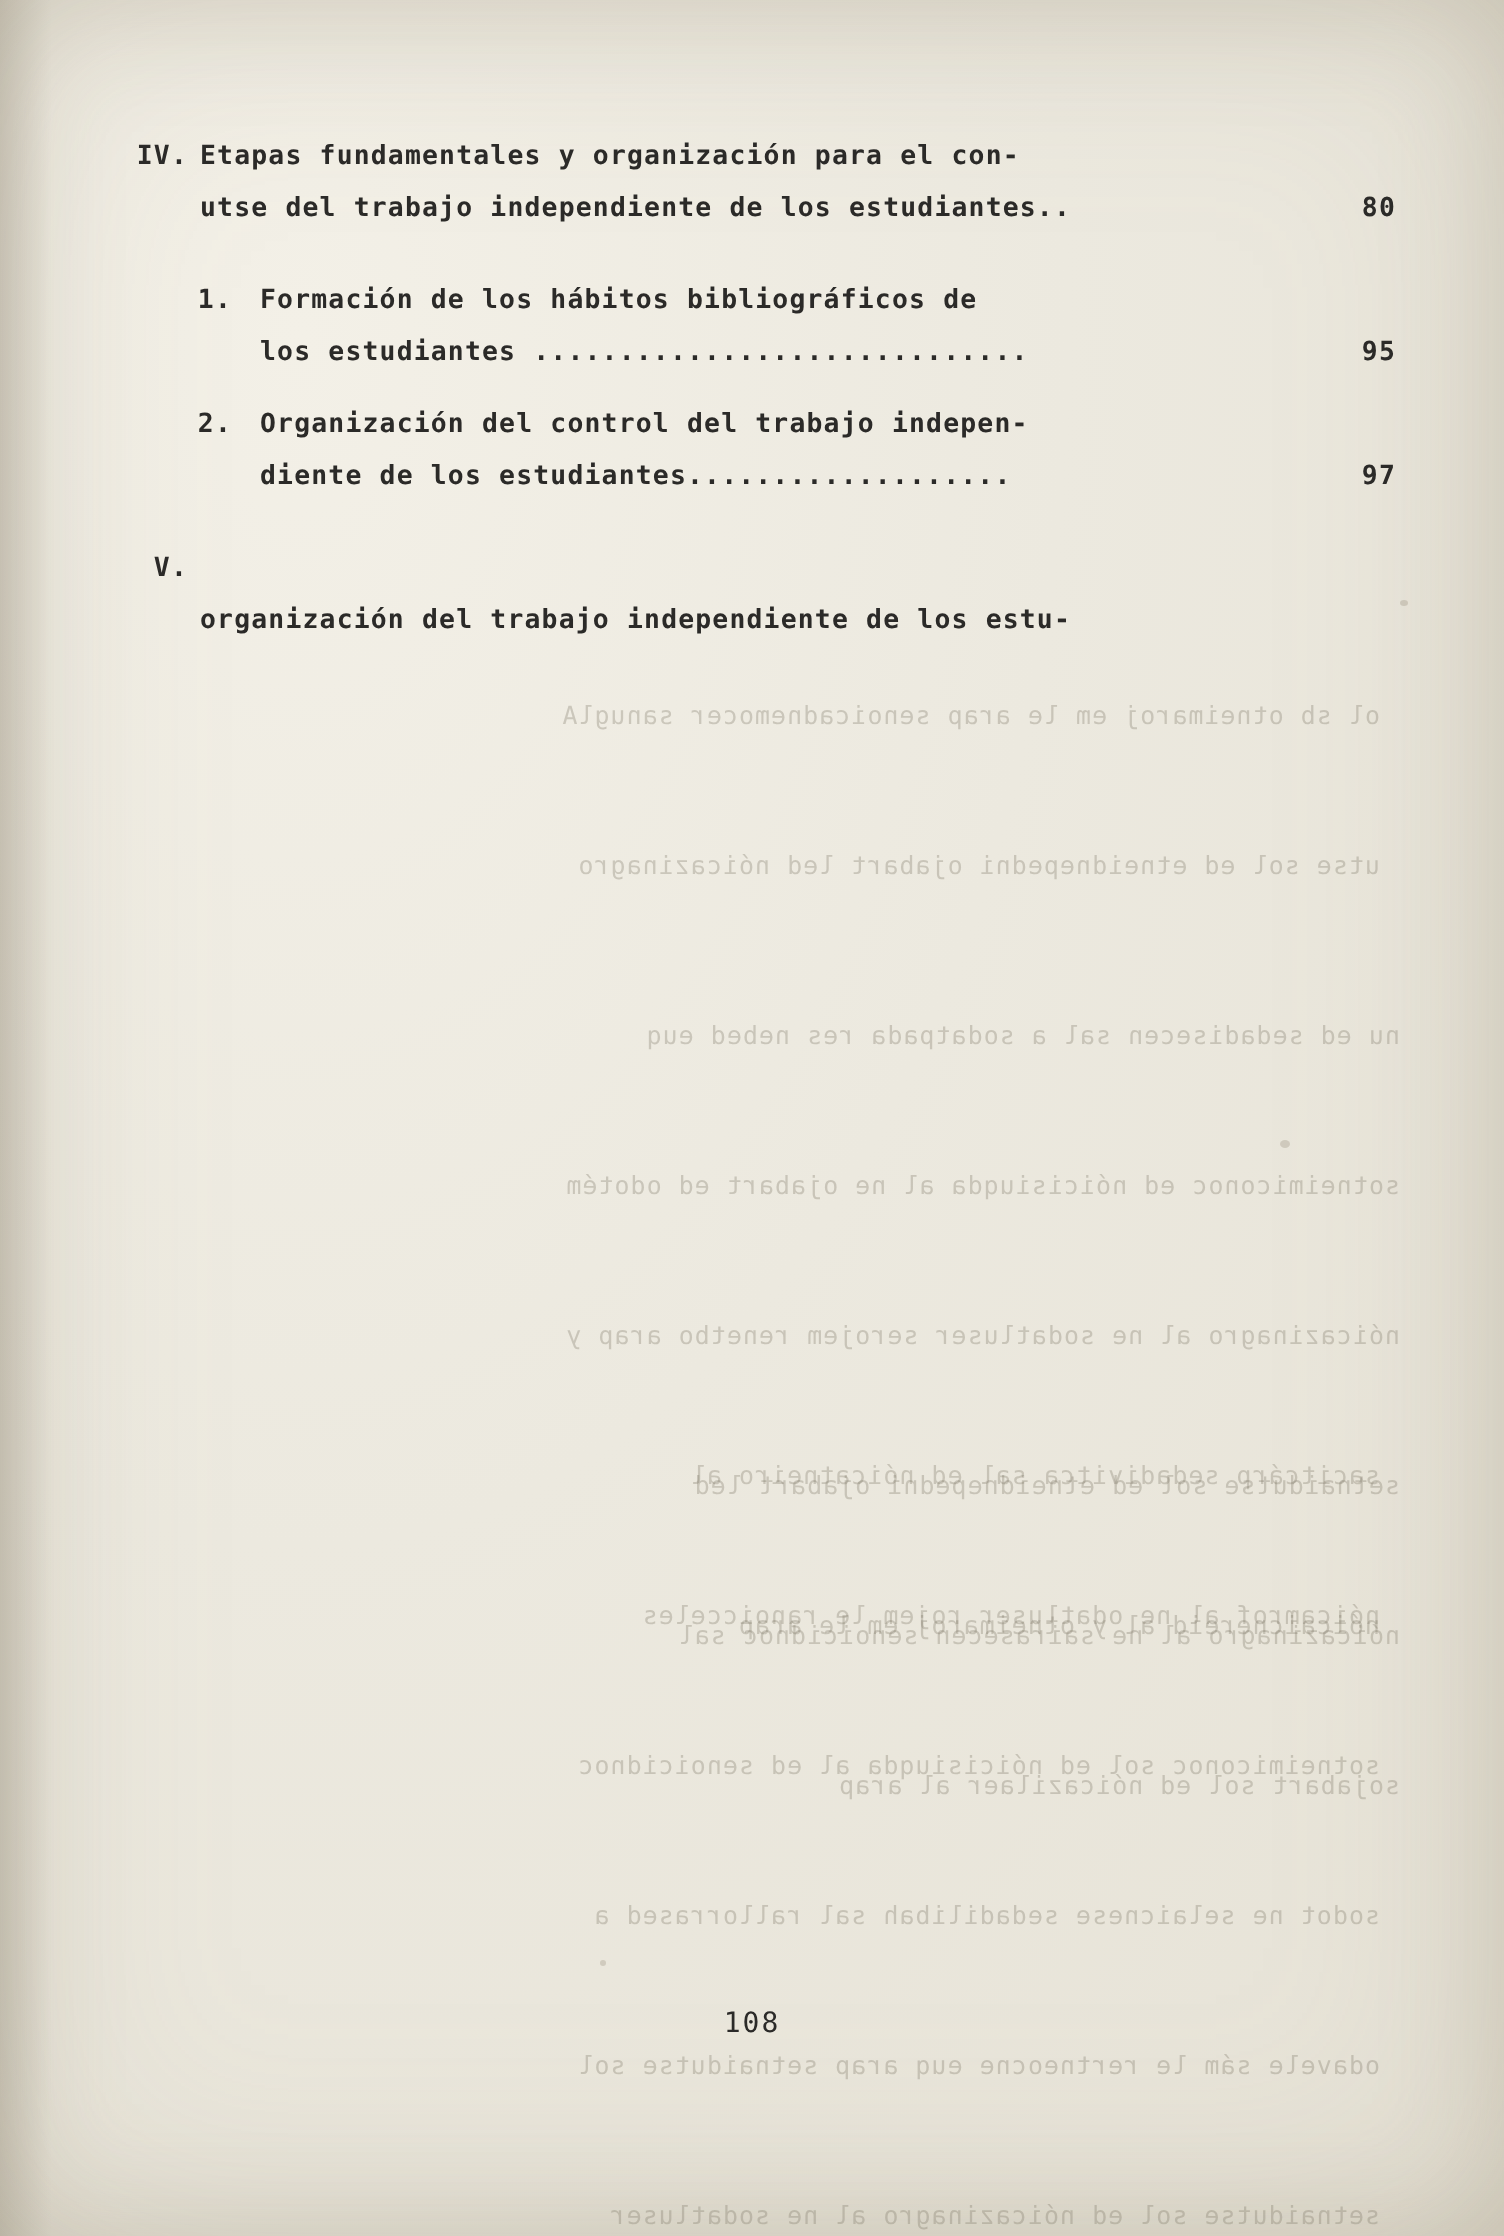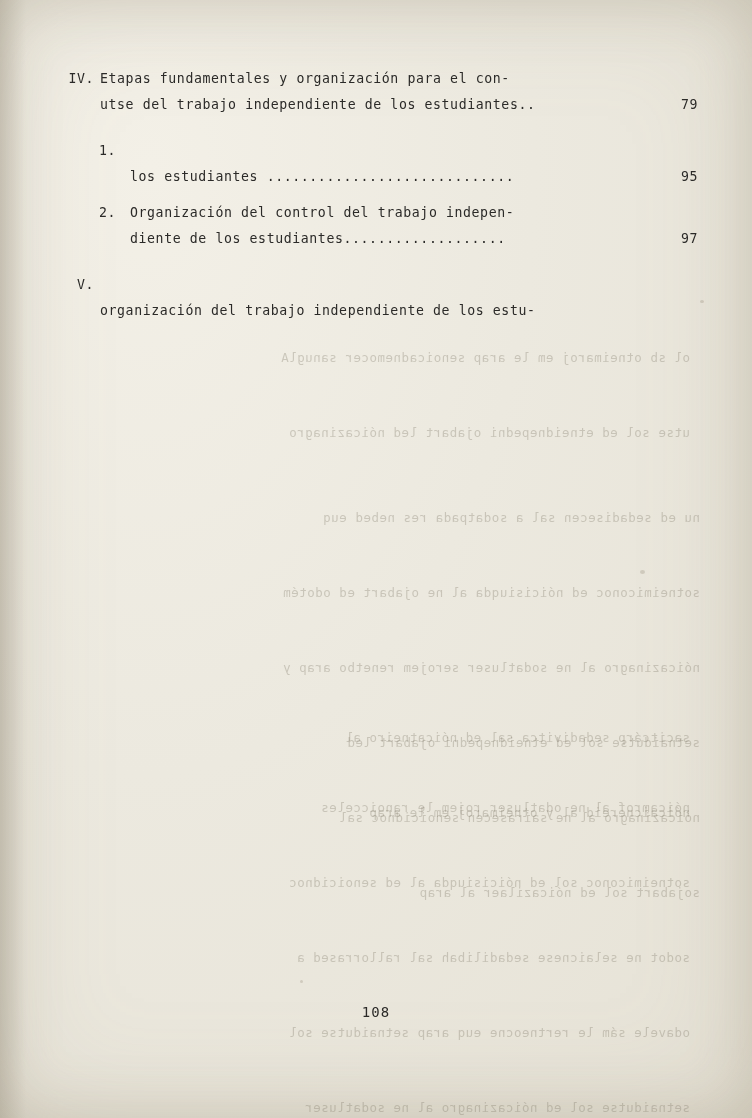--- a/index.html
+++ b/index.html
@@ -33,20 +33,21 @@
     position: absolute;
     left: 0; top: 0; width: 26px; height: 100%;
     background: linear-gradient(to right, rgba(120,110,90,0.22), rgba(120,110,90,0));
     pointer-events: none;
   }
   .toc {
     position: absolute;
     left: 58px;
     top: 66px;
     width: 640px;
+    font-weight: bold;
   }
   .entry {
     margin-bottom: 4px;
   }
   .line {
     display: flex;
     align-items: baseline;
     font-size: 13.2px;
     line-height: 26px;
     letter-spacing: 0.6px;
@@ -155,29 +156,30 @@
   <div class="toc">
 
     <div class="entry">
       <div class="line">
         <span class="numeral">IV.</span>
         <span class="txt">Etapas fundamentales y organización para el con-</span>
         <span class="pg"></span>
       </div>
       <div class="line cont">
         <span class="txt">utse del trabajo independiente de los estudiantes..</span>
-        <span class="pg">79</span>
+        <span class="pg">80</span>
       </div>
     </div>
 
     <div class="gap-block"></div>
 
     <div class="entry indent-1">
       <div class="line">
         <span class="numeral sub">1.</span>
+        <span class="txt">Formación de los hábitos bibliográficos de</span>
         <span class="pg"></span>
       </div>
       <div class="line cont sub">
         <span class="txt">los estudiantes .............................</span>
         <span class="pg">95</span>
       </div>
     </div>
 
     <div class="gap-small"></div>
 

